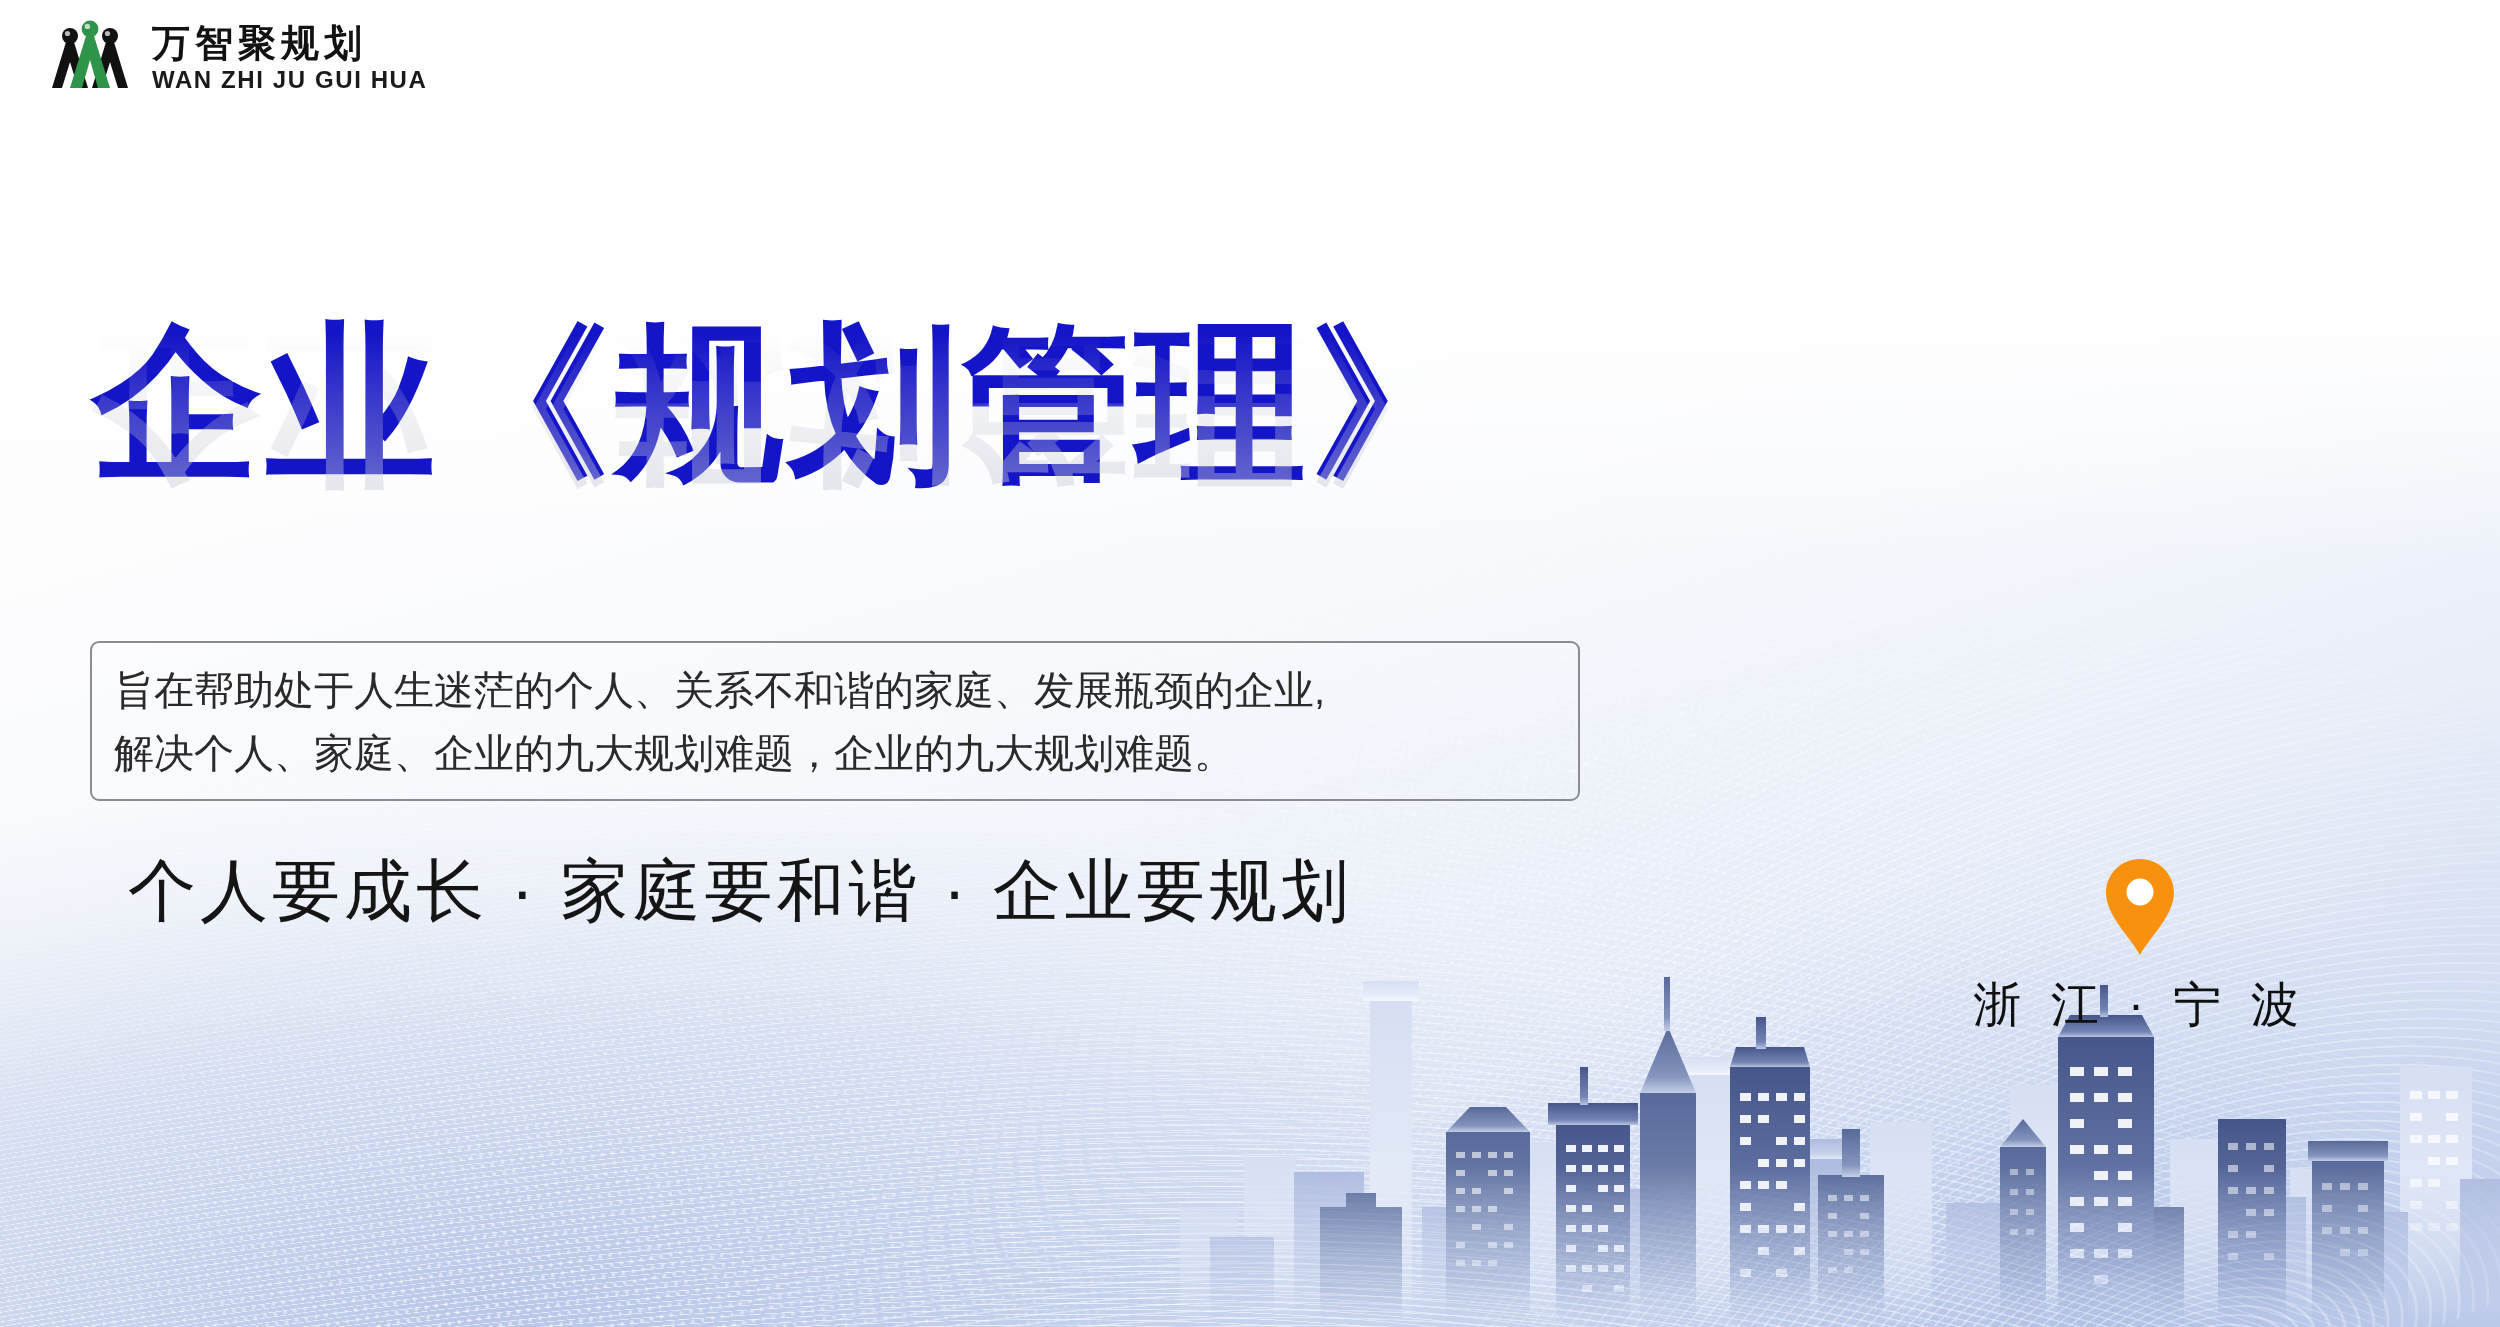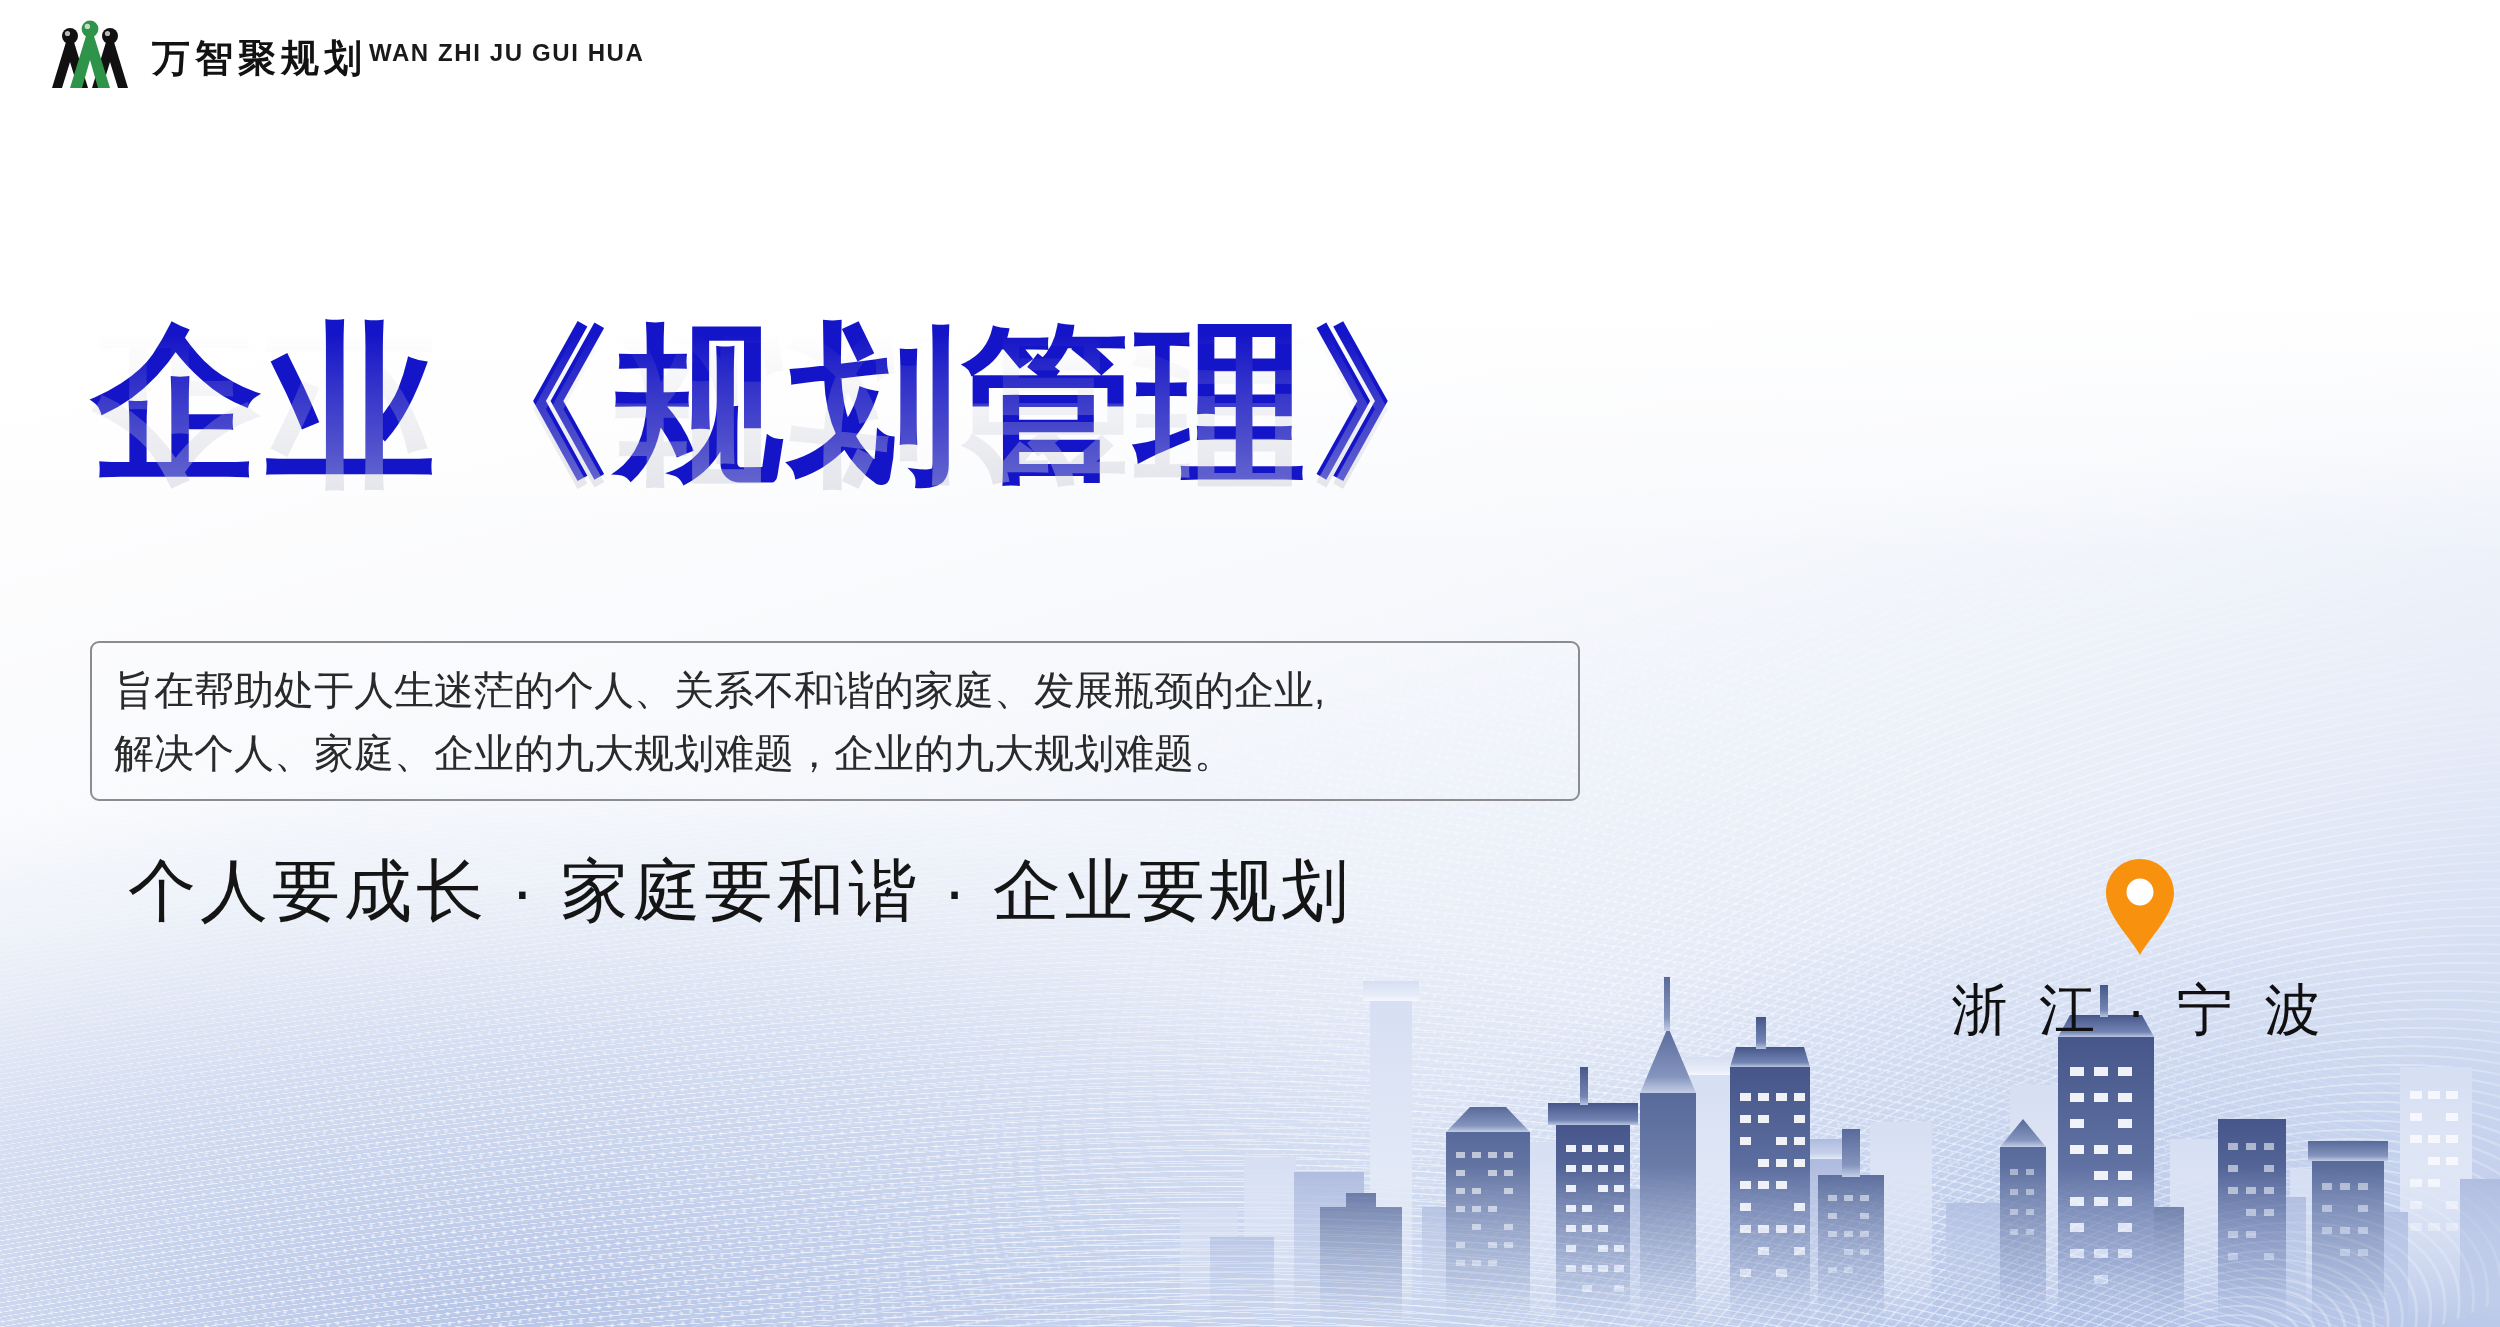--- a/index.html
+++ b/index.html
@@ -102,21 +102,21 @@
   .skyline svg{ display:block; width:100%; height:100%; }
 
   
   .logo-block{
     position:absolute; left:44px; top:18px;
     display:flex; align-items:center; gap:16px;
     z-index:20;
   }
   .logo-mark{ width:92px; height:78px; flex:0 0 auto; }
   .logo-mark svg{ display:block; width:100%; height:100%; }
-  .logo-words{ display:flex; flex-direction:row; gap:2px; padding-top:4px; }
+  .logo-words{ display:flex; flex-direction:column; gap:2px; padding-top:4px; }
   .logo-cn{
     font-family:"Liberation Serif","DejaVu Serif",serif;
     font-size:38px; font-weight:700; letter-spacing:5px;
     color:#121212; line-height:1.05; white-space:nowrap;
   }
   .logo-en{
     font-family:"Liberation Sans","DejaVu Sans",sans-serif;
     font-size:24px; font-weight:700; letter-spacing:1.6px;
     color:#1a1a1a; white-space:nowrap;
   }
@@ -179,21 +179,21 @@
     position:absolute; left:1950px; top:855px;
     width:380px;
     display:flex; flex-direction:column; align-items:center;
     z-index:16;
   }
   .pin{ width:80px; height:104px; }
   .pin svg{ display:block; width:100%; height:100%; }
   .loc-text{
     margin-top:14px;
     font-family:"Liberation Sans","DejaVu Sans",sans-serif;
-    font-size:56px; font-weight:500; letter-spacing:8px;
+    font-size:48px; font-weight:500; letter-spacing:8px;
     color:#101010; white-space:nowrap;
   }
 
   
   .info-block{
     position:absolute; left:92px; top:1110px;
     display:flex; flex-direction:column; gap:34px;
     z-index:16;
   }
   .info-line{

